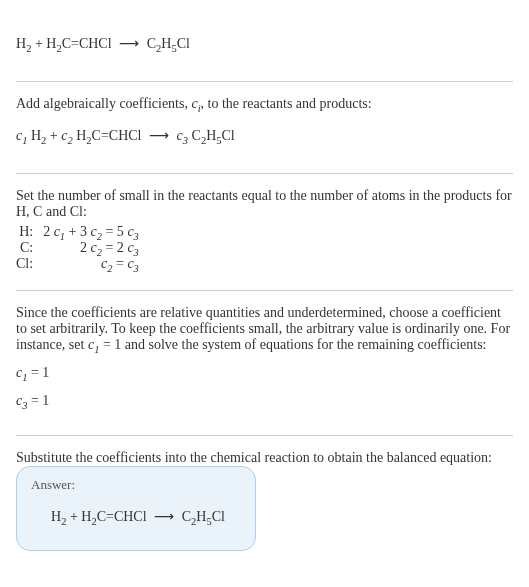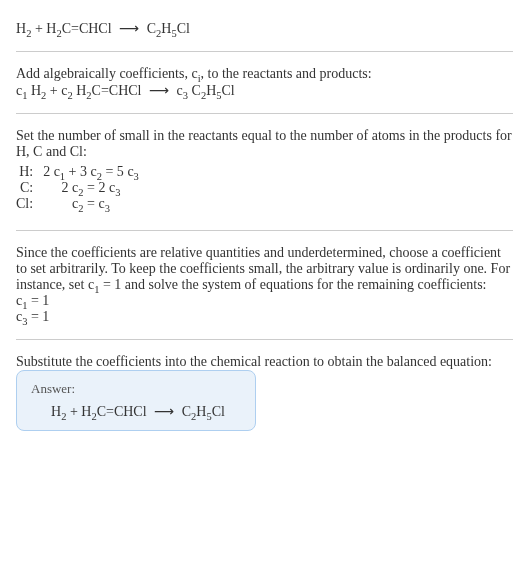--- a/index.html
+++ b/index.html
@@ -14,70 +14,71 @@
     }
     .section {
       padding: 8px 0;
     }
     hr {
       border: none;
       border-top: 1px solid #ccc;
       margin: 6px 0;
     }
     .equation {
-      margin: 0 0;
+      margin: 15px 0;
     }
     .sub {
       vertical-align: sub;
       font-size: 0.75em;
       line-height: 0;
     }
     .italic {
+      font-style: italic;
     }
     .table {
       display: table;
       border-collapse: collapse;
       margin: 4px 0;
     }
     .row {
       display: table-row;
     }
     .cell-label {
       display: table-cell;
       text-align: right;
       padding-right: 10px;
       vertical-align: baseline;
     }
     .cell-eq {
       display: table-cell;
-      text-align: center;
+      text-align: right;
       vertical-align: baseline;
     }
     .answer-box {
       border: 1px solid #aecff0;
       background: #eaf2fa;
-      border-radius: 8px;
+      border-radius: 14px;
       padding: 10px 14px;
       display: inline-block;
       min-width: 210px;
     }
     .answer-label {
       font-size: 13px;
       color: #555;
       margin-bottom: 6px;
     }
     .answer-eq {
       padding-left: 20px;
     }
     .arrow {
       display: inline-block;
       padding: 0 4px;
     }
     .coeff-line {
-      margin: 0 0;
+      margin: 12px 0;
     }
   </style>
 </head>
 <body>
 
 <div class="section">
   <div class="equation">
     <span><span>H</span><span class="sub">2</span></span><span> + </span><span><span>H</span><span class="sub">2</span><span>C=CHCl</span></span>
     <span class="arrow">⟶</span>
     <span><span>C</span><span class="sub">2</span><span>H</span><span class="sub">5</span><span>Cl</span></span>

